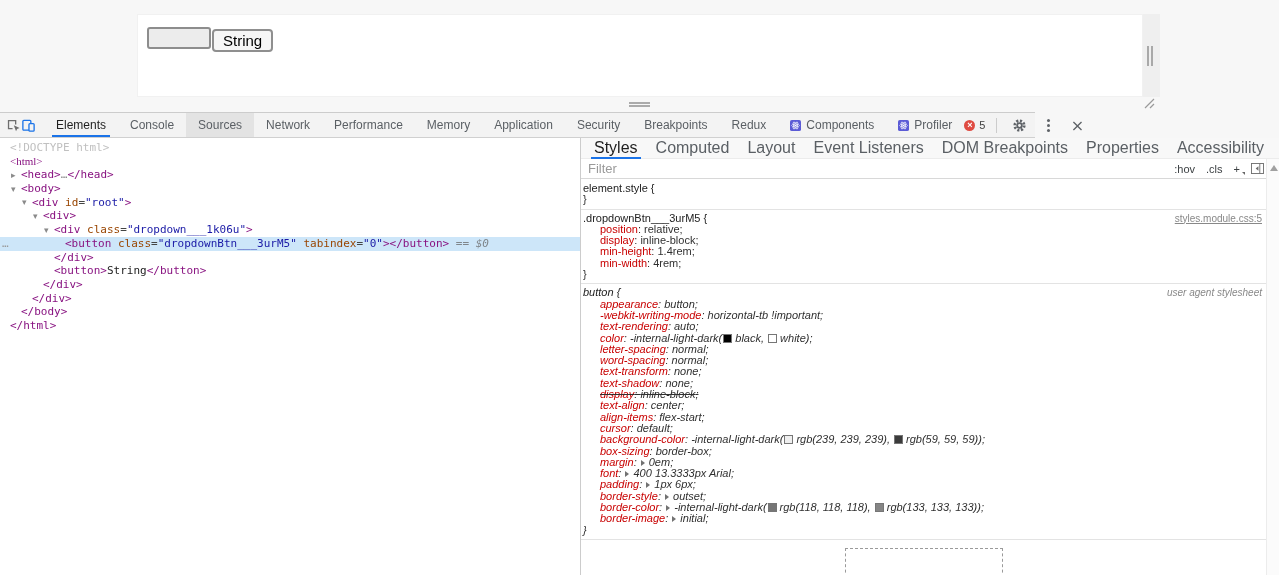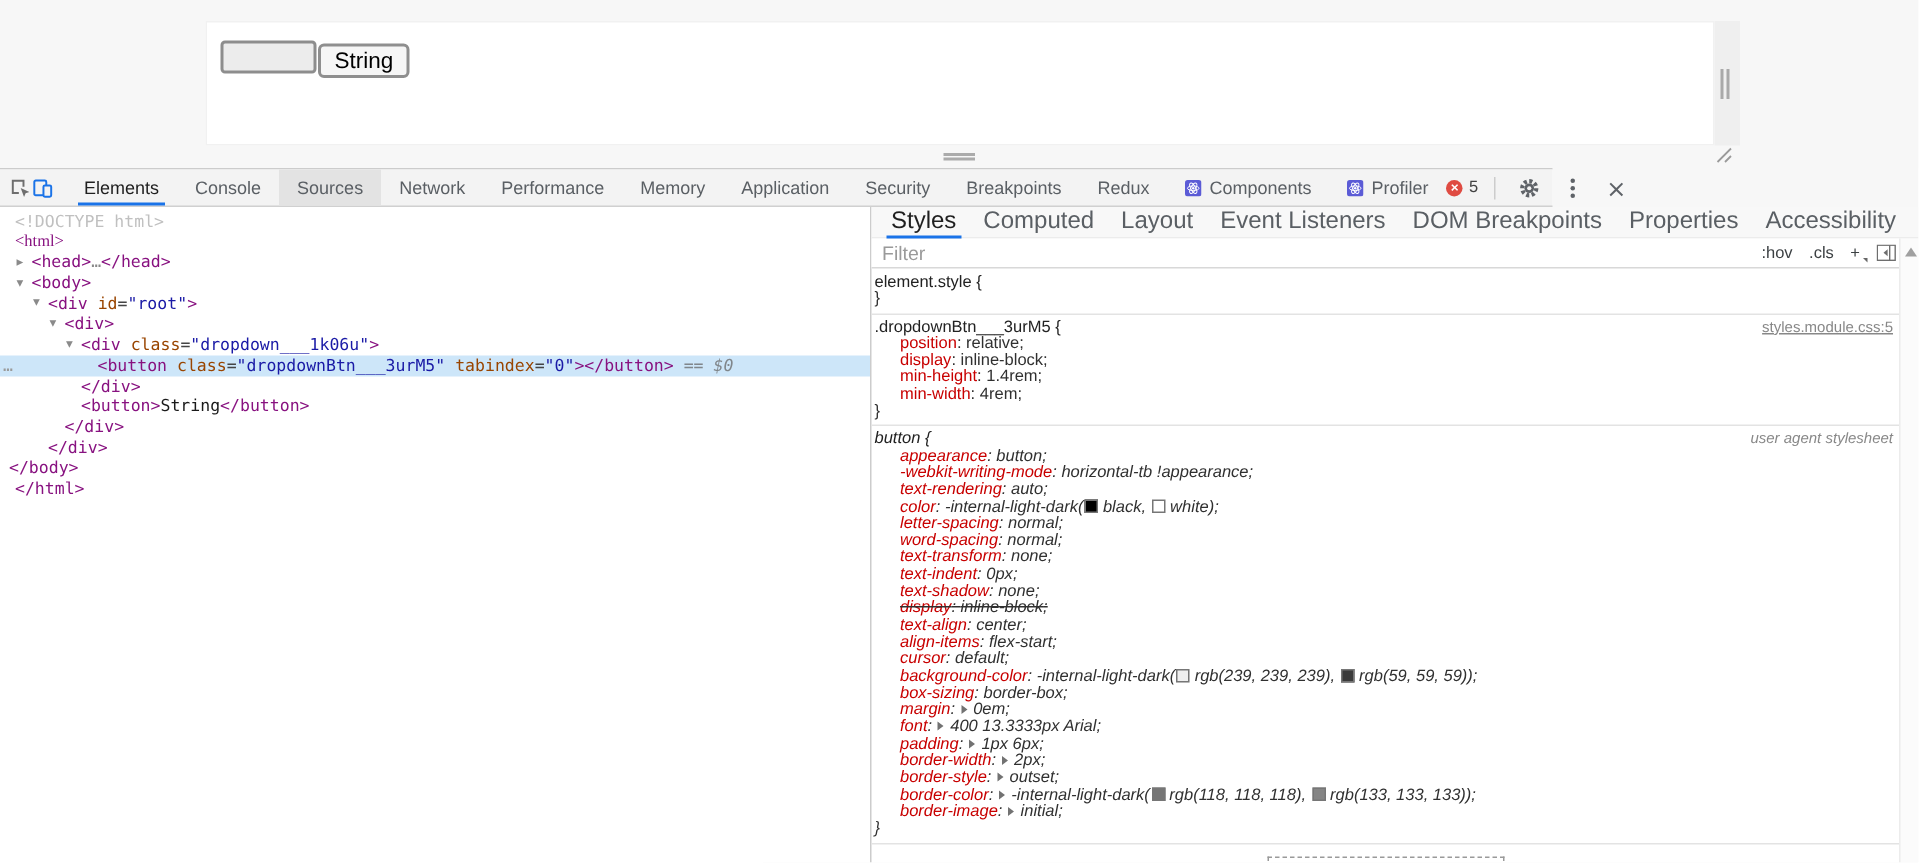--- a/index.html
+++ b/index.html
@@ -201,21 +201,21 @@
           <div class="tree-row" style="padding-left: 21px;"><span class="tree-arrow" style="left: 11px;">▸</span><span class="tk-tag">&lt;head&gt;</span><span class="tk-dots">…</span><span class="tk-tag">&lt;/head&gt;</span></div>
           <div class="tree-row" style="padding-left: 21px;"><span class="tree-arrow" style="left: 11px;">▾</span><span class="tk-tag">&lt;body&gt;</span></div>
           <div class="tree-row" style="padding-left: 32px;"><span class="tree-arrow" style="left: 22px;">▾</span><span class="tk-tag">&lt;div</span><span class="tk-attr"> id</span><span class="tk-punct">=</span><span class="tk-value">"root"</span><span class="tk-tag">&gt;</span></div>
           <div class="tree-row" style="padding-left: 43px;"><span class="tree-arrow" style="left: 33px;">▾</span><span class="tk-tag">&lt;div&gt;</span></div>
           <div class="tree-row" style="padding-left: 54px;"><span class="tree-arrow" style="left: 44px;">▾</span><span class="tk-tag">&lt;div</span><span class="tk-attr"> class</span><span class="tk-punct">=</span><span class="tk-value">"dropdown___1k06u"</span><span class="tk-tag">&gt;</span></div>
           <div class="tree-row selected" style="padding-left: 65px;"><span class="row-ellipsis">…</span><span class="tk-tag">&lt;button</span><span class="tk-attr"> class</span><span class="tk-punct">=</span><span class="tk-value">"dropdownBtn___3urM5"</span><span class="tk-attr"> tabindex</span><span class="tk-punct">=</span><span class="tk-value">"0"</span><span class="tk-tag">&gt;&lt;/button&gt;</span><span class="tk-anno"> == $0</span></div>
           <div class="tree-row" style="padding-left: 54px;"><span class="tk-tag">&lt;/div&gt;</span></div>
           <div class="tree-row" style="padding-left: 54px;"><span class="tk-tag">&lt;button&gt;</span><span class="tk-text">String</span><span class="tk-tag">&lt;/button&gt;</span></div>
           <div class="tree-row" style="padding-left: 43px;"><span class="tk-tag">&lt;/div&gt;</span></div>
           <div class="tree-row" style="padding-left: 32px;"><span class="tk-tag">&lt;/div&gt;</span></div>
-          <div class="tree-row" style="padding-left: 6px;"><span class="tk-tag">&lt;/body&gt;</span></div>
+          <div class="tree-row" style="padding-left: 21px;"><span class="tk-tag">&lt;/body&gt;</span></div>
           <div class="tree-row" style="padding-left: 10px;"><span class="tk-tag">&lt;/html&gt;</span></div>
         </div>
     </div>
 
     <div class="sidebar">
       <div class="sb-tabs">
           <div class="sb-tab selected">Styles</div>
           <div class="sb-tab">Computed</div>
           <div class="sb-tab">Layout</div>
           <div class="sb-tab">Event Listeners</div>
@@ -256,38 +256,36 @@
               <div class="prop"><span class="prop-name">min-height</span><span class="prop-colon">: </span><span class="prop-val">1.4rem</span><span class="prop-val">;</span></div>
               <div class="prop"><span class="prop-name">min-width</span><span class="prop-colon">: </span><span class="prop-val">4rem</span><span class="prop-val">;</span></div>
               <div class="rule-close">}</div>
             </div>
             <div class="rule ua">
               <div class="rule-head">
                 <span class="selector">button {</span>
                 <span class="origin">user agent stylesheet</span>
               </div>
               <div class="prop"><span class="prop-name">appearance</span><span class="prop-colon">: </span><span class="prop-val">button</span><span class="prop-val">;</span></div>
-              <div class="prop"><span class="prop-name">-webkit-writing-mode</span><span class="prop-colon">: </span><span class="prop-val">horizontal-tb !appearance</span><span class="prop-val">;</span></div>
+              <div class="prop"><span class="prop-name">-webkit-writing-mode</span><span class="prop-colon">: </span><span class="prop-val">horizontal-tb !important</span><span class="prop-val">;</span></div>
               <div class="prop"><span class="prop-name">text-rendering</span><span class="prop-colon">: </span><span class="prop-val">auto</span><span class="prop-val">;</span></div>
               <div class="prop"><span class="prop-name">color</span><span class="prop-colon">: </span><span class="prop-val">-internal-light-dark(</span><span class="swatch" style="background: rgb(0, 0, 0);"></span><span class="prop-val">black, </span><span class="swatch" style="background: rgb(255, 255, 255);"></span><span class="prop-val">white)</span><span class="prop-val">;</span></div>
               <div class="prop"><span class="prop-name">letter-spacing</span><span class="prop-colon">: </span><span class="prop-val">normal</span><span class="prop-val">;</span></div>
               <div class="prop"><span class="prop-name">word-spacing</span><span class="prop-colon">: </span><span class="prop-val">normal</span><span class="prop-val">;</span></div>
               <div class="prop"><span class="prop-name">text-transform</span><span class="prop-colon">: </span><span class="prop-val">none</span><span class="prop-val">;</span></div>
-              <div class="prop"><span class="prop-name">text-indent</span><span class="prop-colon">: </span><span class="prop-val">0px</span><span class="prop-val">;</span></div>
               <div class="prop"><span class="prop-name">text-shadow</span><span class="prop-colon">: </span><span class="prop-val">none</span><span class="prop-val">;</span></div>
               <div class="prop struck"><span class="prop-name">display</span><span class="prop-colon">: </span><span class="prop-val">inline-block</span><span class="prop-val">;</span></div>
               <div class="prop"><span class="prop-name">text-align</span><span class="prop-colon">: </span><span class="prop-val">center</span><span class="prop-val">;</span></div>
               <div class="prop"><span class="prop-name">align-items</span><span class="prop-colon">: </span><span class="prop-val">flex-start</span><span class="prop-val">;</span></div>
               <div class="prop"><span class="prop-name">cursor</span><span class="prop-colon">: </span><span class="prop-val">default</span><span class="prop-val">;</span></div>
               <div class="prop"><span class="prop-name">background-color</span><span class="prop-colon">: </span><span class="prop-val">-internal-light-dark(</span><span class="swatch" style="background: rgb(239, 239, 239);"></span><span class="prop-val">rgb(239, 239, 239), </span><span class="swatch" style="background: rgb(59, 59, 59);"></span><span class="prop-val">rgb(59, 59, 59))</span><span class="prop-val">;</span></div>
               <div class="prop"><span class="prop-name">box-sizing</span><span class="prop-colon">: </span><span class="prop-val">border-box</span><span class="prop-val">;</span></div>
               <div class="prop"><span class="prop-name">margin</span><span class="prop-colon">: </span><span class="expander"></span><span class="prop-val">0em</span><span class="prop-val">;</span></div>
               <div class="prop"><span class="prop-name">font</span><span class="prop-colon">: </span><span class="expander"></span><span class="prop-val">400 13.3333px Arial</span><span class="prop-val">;</span></div>
               <div class="prop"><span class="prop-name">padding</span><span class="prop-colon">: </span><span class="expander"></span><span class="prop-val">1px 6px</span><span class="prop-val">;</span></div>
-              <div class="prop"><span class="prop-name">border-width</span><span class="prop-colon">: </span><span class="expander"></span><span class="prop-val">2px</span><span class="prop-val">;</span></div>
               <div class="prop"><span class="prop-name">border-style</span><span class="prop-colon">: </span><span class="expander"></span><span class="prop-val">outset</span><span class="prop-val">;</span></div>
               <div class="prop"><span class="prop-name">border-color</span><span class="prop-colon">: </span><span class="expander"></span><span class="prop-val">-internal-light-dark(</span><span class="swatch" style="background: rgb(118, 118, 118);"></span><span class="prop-val">rgb(118, 118, 118), </span><span class="swatch" style="background: rgb(133, 133, 133);"></span><span class="prop-val">rgb(133, 133, 133))</span><span class="prop-val">;</span></div>
               <div class="prop"><span class="prop-name">border-image</span><span class="prop-colon">: </span><span class="expander"></span><span class="prop-val">initial</span><span class="prop-val">;</span></div>
               <div class="rule-close">}</div>
             </div>
           </div>
         <div class="boxmodel"></div>
       </div>
       <div class="sb-scrollbar">
         <span class="sb-up"></span>

